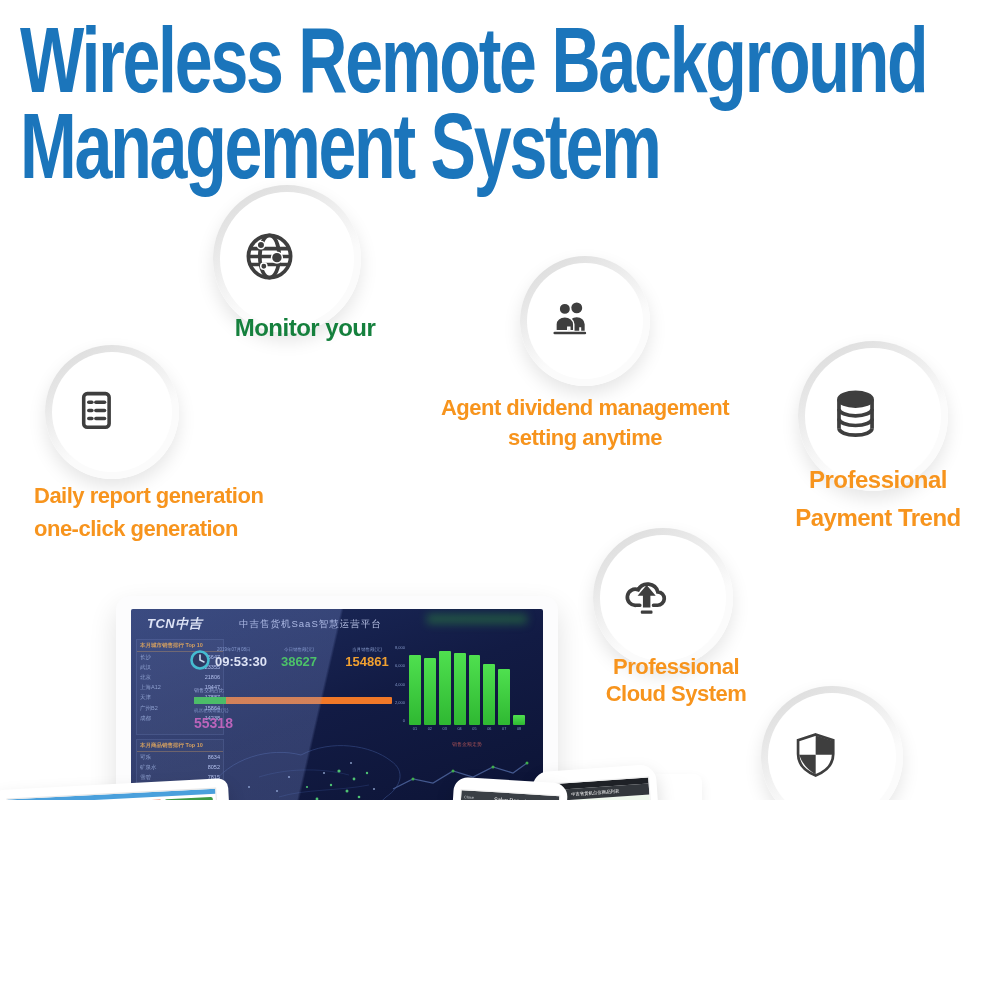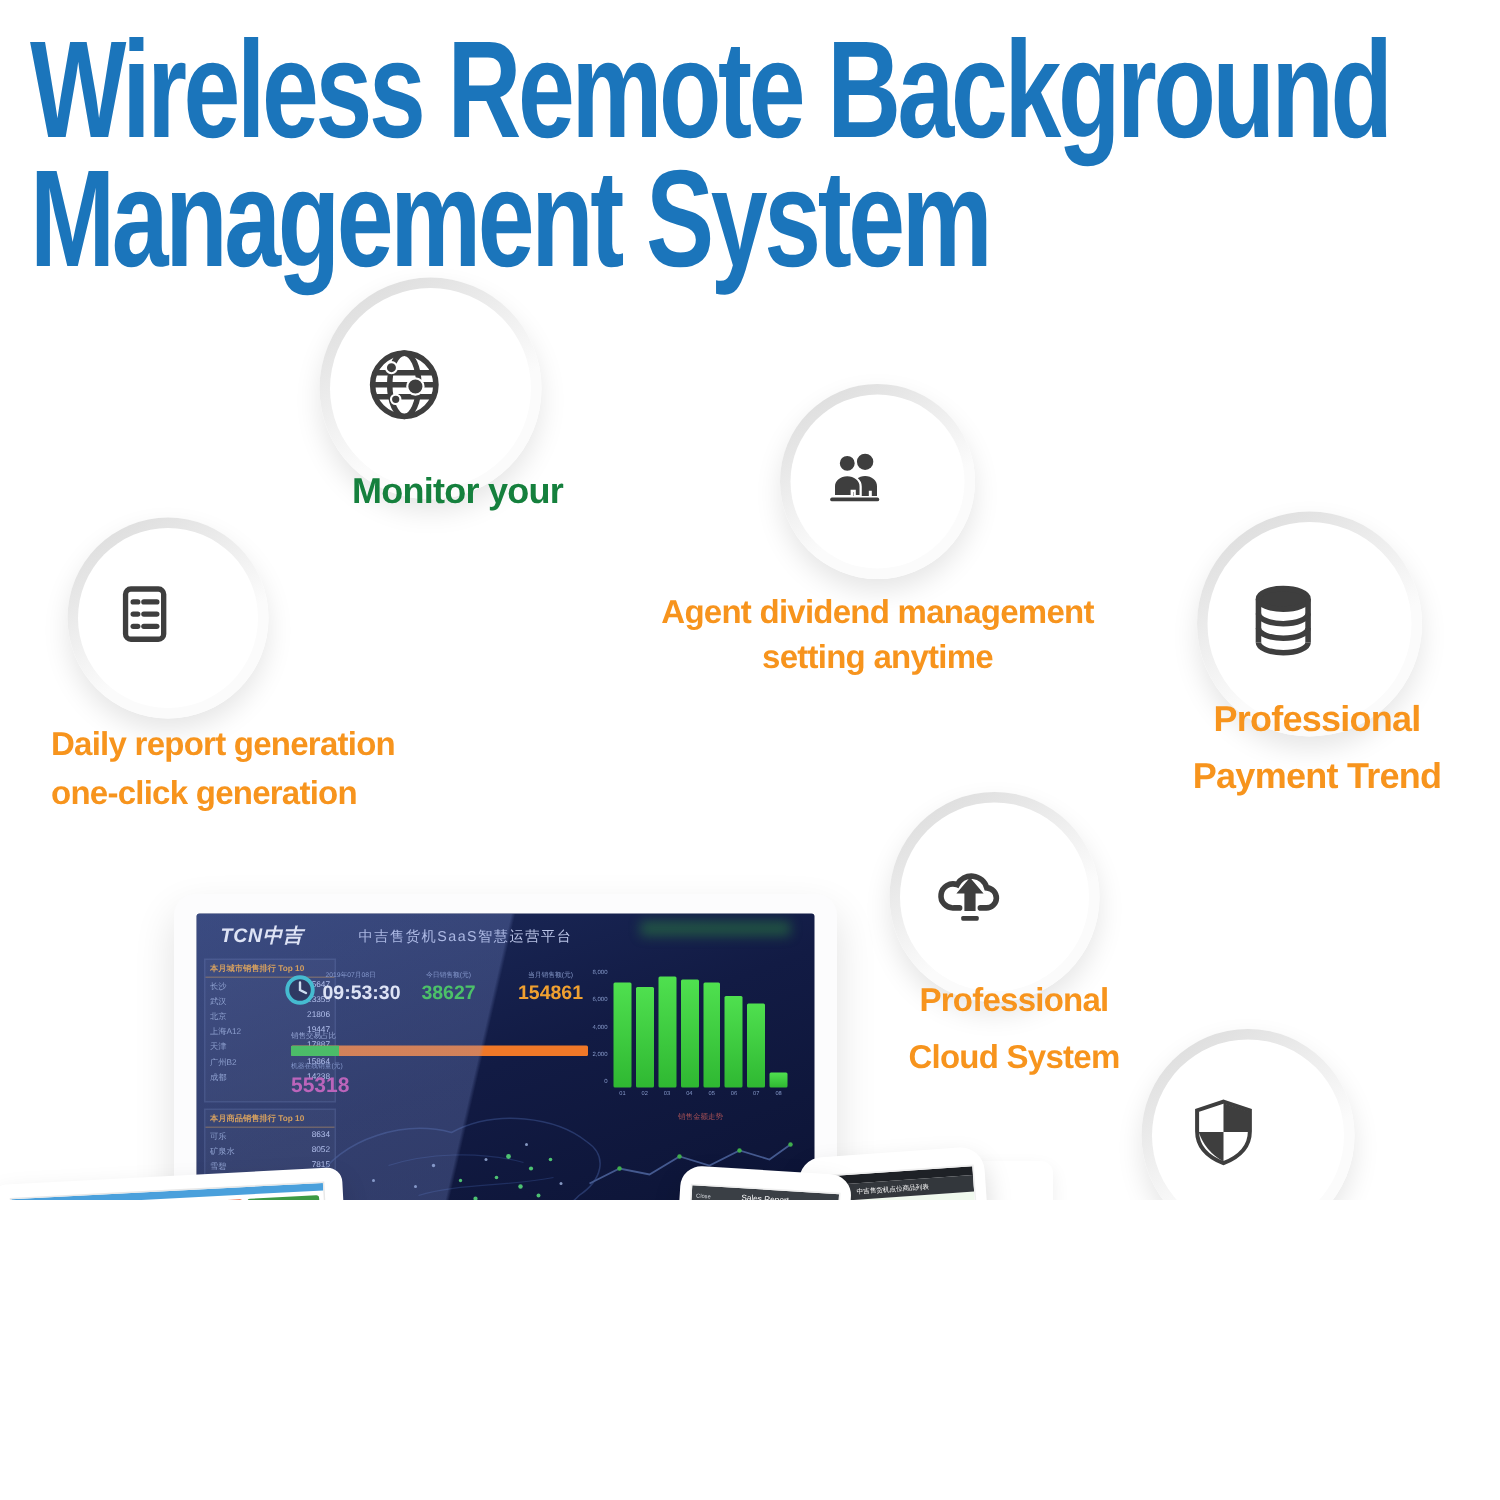--- a/index.html
+++ b/index.html
@@ -214,21 +214,21 @@
         <span>
       <svg width="86" height="86" viewBox="0 0 100 100">
         <path d="M37,68 h-7 a15,15 0 1 1 4,-29 a20,20 0 0 1 37,4 a12,12 0 0 1 -1,25 h-7" fill="none" stroke="#3e3e3e" stroke-width="7" stroke-linecap="round"></path>
         <polygon points="50,30 67,50 57,50 57,72 43,72 43,50 33,50" fill="#3e3e3e"></polygon>
         <rect x="39" y="78" width="22" height="6" rx="2" fill="#3e3e3e"></rect>
       </svg></span>
       </div>
   </div>
   <div class="flabel fl-center" style="left:596px;top:654px;width:160px;font-size:22px;color:#f7941d">
     <div>Professional</div>
-    <div style="margin-top:12px">Cloud System</div>
+    <div style="margin-top:1px">Cloud System</div>
   </div>
 
   <div class="fc" style="left:761px;top:686px;width:142px;height:142px">
     <div class="fci">
         <span>
       <svg width="86" height="86" viewBox="0 0 100 100">
         <path d="M50,12 L83,23 V49 q0,27 -33,40 q-33,-13 -33,-40 V23 Z" fill="#fff" stroke="#3e3e3e" stroke-width="5"></path>
         <path d="M50,14 L81,24 V50 H50 Z" fill="#3e3e3e"></path>
         <path d="M19,50 H50 V87 Q27,74 19,50 Z" fill="#3e3e3e"></path>
       </svg></span>

